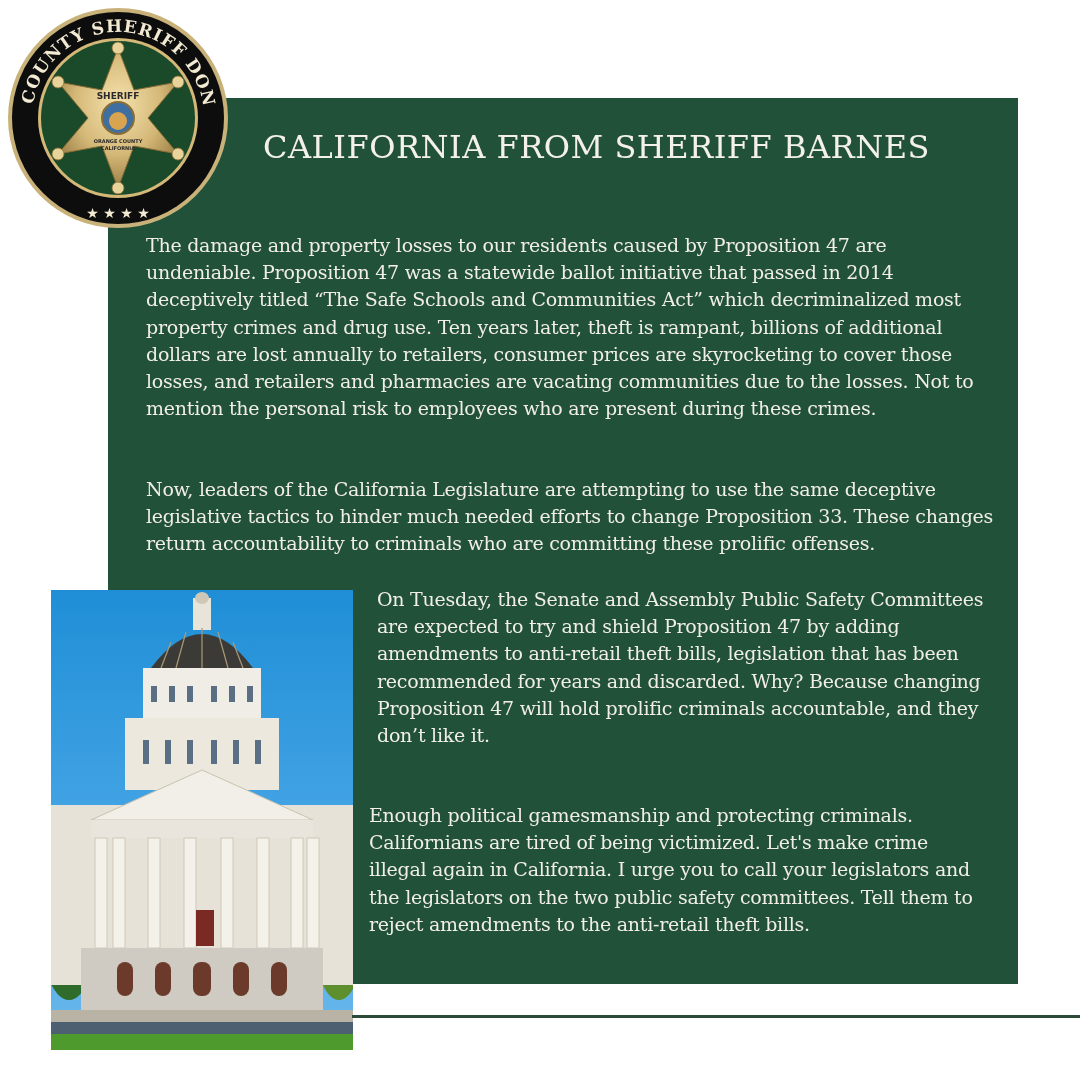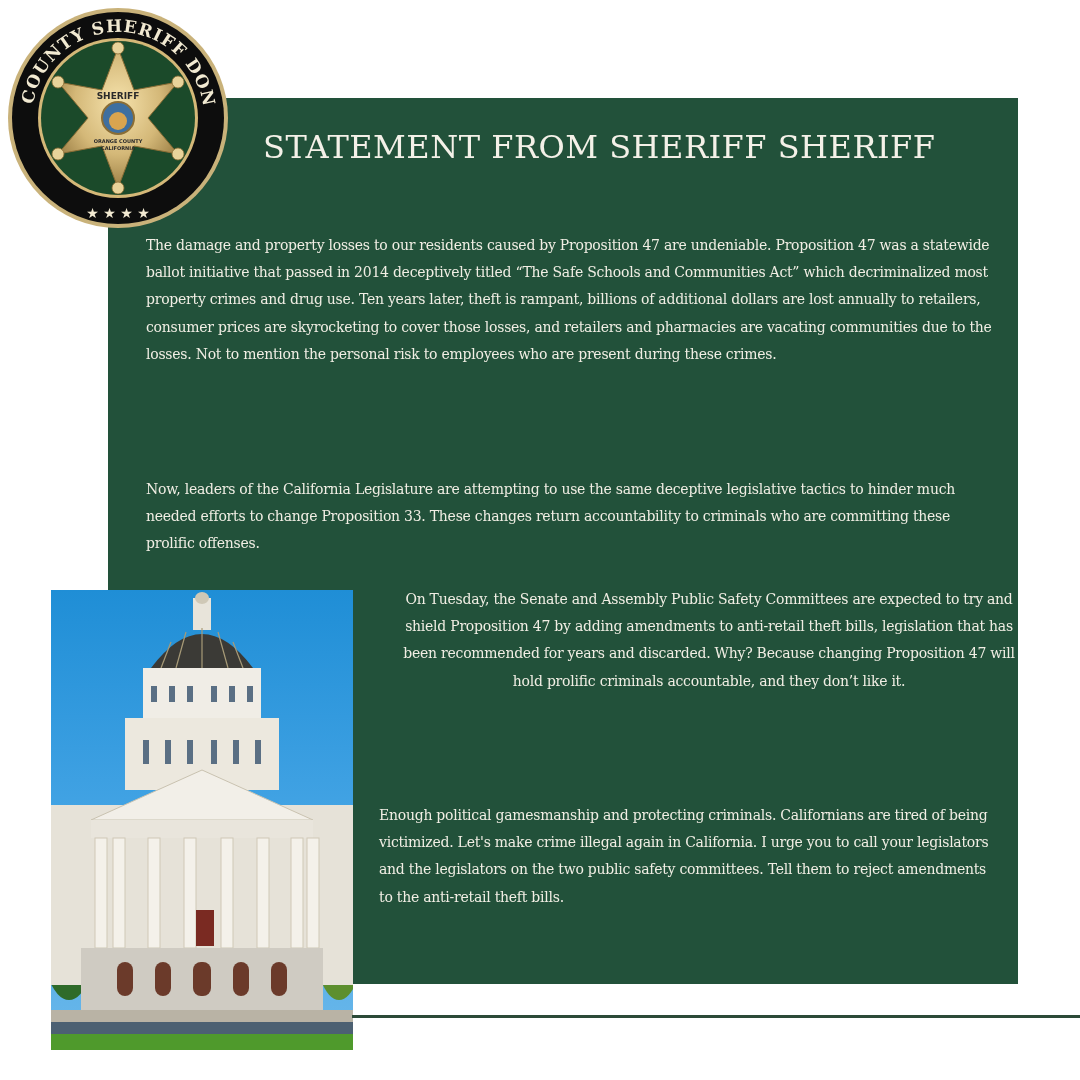--- a/index.html
+++ b/index.html
@@ -11,27 +11,27 @@
     position: absolute; left: 108px; top: 98px; width: 910px; height: 886px;
     background: #22513a;
   }
   .title {
     position: absolute; left: 263px; top: 128px; width: 720px;
     color: #f4f1e8; font-family: "DejaVu Serif", serif; font-size: 32px; letter-spacing: 0.5px;
     font-weight: normal; white-space: nowrap;
   }
   .para {
     position: absolute; color: #f1eee4;
-    font-family: "DejaVu Serif", serif; font-size: 14px; line-height: 27.2px;
+    font-family: "DejaVu Serif", serif; font-size: 19px; line-height: 27.2px;
     letter-spacing: -0.25px;
   }
   .p1 { left: 146px; top: 232px; width: 850px; }
   .p2 { left: 146px; top: 476px; width: 850px; }
-  .p3 { left: 399px; top: 586px; width: 620px; text-align: center; }
-  .p4 { left: 379px; top: 802px; width: 620px; }
+  .p3 { left: 377px; top: 586px; width: 620px; }
+  .p4 { left: 369px; top: 802px; width: 620px; }
   .rule {
     position: absolute; left: 352px; top: 1015px; width: 728px; height: 3px; background: #2c4a38;
   }
   .photo {
     position: absolute; left: 51px; top: 590px; width: 302px; height: 460px; overflow: hidden;
     background: linear-gradient(#1f8ed6, #47a6e6 55%, #6bb8ea);
   }
   .badge {
     position: absolute; left: 6px; top: 6px; width: 224px; height: 224px;
   }
@@ -69,21 +69,21 @@
     </g>
     <circle cx="112" cy="112" r="16" fill="#3e6fa0" stroke="#8a6d35" stroke-width="2"></circle>
     <circle cx="112" cy="115" r="9" fill="#d9a44f"></circle>
     <text x="112" y="93" text-anchor="middle" font-family="DejaVu Sans, sans-serif" font-size="9" font-weight="bold" fill="#2a2a2a">SHERIFF</text>
     <text x="112" y="137" text-anchor="middle" font-family="DejaVu Sans, sans-serif" font-size="5" font-weight="bold" fill="#2a2a2a">ORANGE COUNTY</text>
     <text x="112" y="144" text-anchor="middle" font-family="DejaVu Sans, sans-serif" font-size="5" font-weight="bold" fill="#2a2a2a">CALIFORNIA</text>
     <text x="112" y="212" text-anchor="middle" font-family="DejaVu Sans, sans-serif" font-size="14" fill="#f2ead2">★ ★ ★ ★</text>
   </svg>
 </div>
 
-<div class="title">STATEMENT FROM SHERIFF SHERIFF</div>
+<div class="title">CALIFORNIA FROM SHERIFF BARNES</div>
 
 <p class="para p1" style="margin:0">The damage and property losses to our residents caused by Proposition 47 are undeniable. Proposition 47 was a statewide ballot initiative that passed in 2014 deceptively titled “The Safe Schools and Communities Act” which decriminalized most property crimes and drug use. Ten years later, theft is rampant, billions of additional dollars are lost annually to retailers, consumer prices are skyrocketing to cover those losses, and retailers and pharmacies are vacating communities due to the losses. Not to mention the personal risk to employees who are present during these crimes.</p>
 <p class="para p2" style="margin:0">Now, leaders of the California Legislature are attempting to use the same deceptive legislative tactics to hinder much needed efforts to change Proposition 33. These changes return accountability to criminals who are committing these prolific offenses.</p>
 <p class="para p3" style="margin:0">On Tuesday, the Senate and Assembly Public Safety Committees are expected to try and shield Proposition 47 by adding amendments to anti-retail theft bills, legislation that has been recommended for years and discarded. Why? Because changing Proposition 47 will hold prolific criminals accountable, and they don’t like it.</p>
 <p class="para p4" style="margin:0">Enough political gamesmanship and protecting criminals. Californians are tired of being victimized. Let's make crime illegal again in California. I urge you to call your legislators and the legislators on the two public safety committees. Tell them to reject amendments to the anti-retail theft bills.</p>
 
 <div class="photo">
   <svg width="302" height="460" viewBox="0 0 302 460">
 
     <ellipse cx="18" cy="330" rx="30" ry="80" fill="#2f6b2a"></ellipse>

